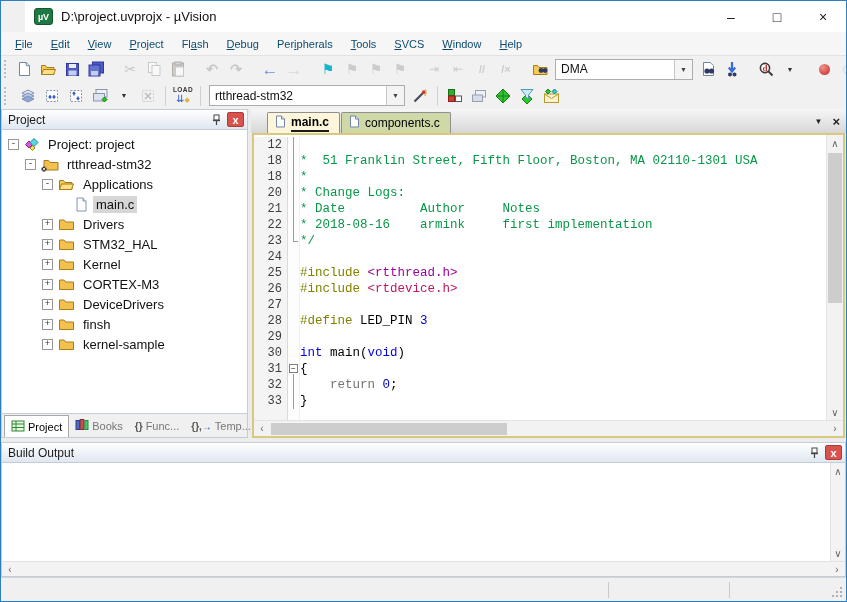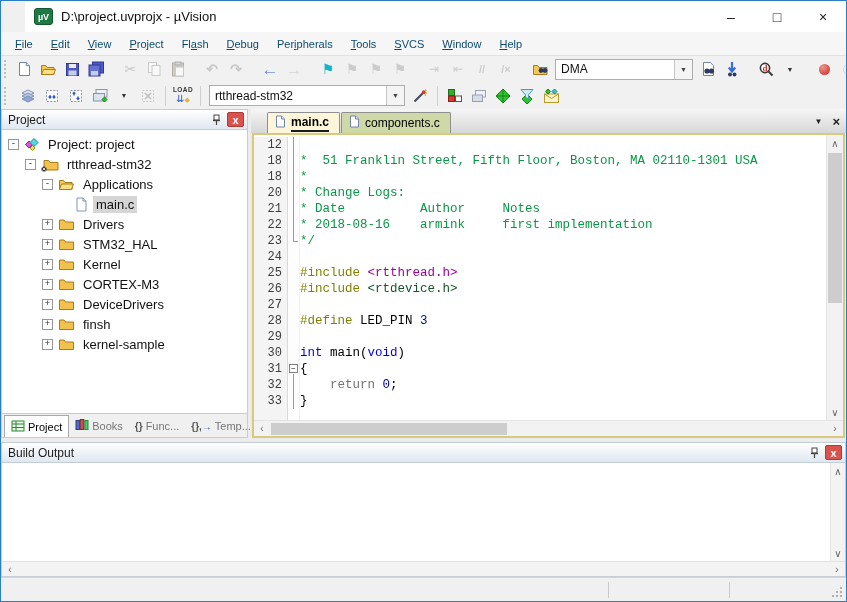--- a/index.html
+++ b/index.html
@@ -620,21 +620,21 @@
                   <span class="ctext"></span>
                 </div>
                 <div class="crow">
                   <span class="lnum">25</span>
                   <span class="fold"></span>
                   <span class="ctext"><span style="color: rgb(128, 128, 0);">#include</span><span style="color: rgb(0, 0, 0);"> </span><span style="color: rgb(155, 0, 155);">&lt;rtthread.h&gt;</span></span>
                 </div>
                 <div class="crow">
                   <span class="lnum">26</span>
                   <span class="fold"></span>
-                  <span class="ctext"><span style="color: rgb(128, 128, 0);">#include</span><span style="color: rgb(0, 0, 0);"> </span><span style="color: #14532d;">&lt;rtdevice.h&gt;</span></span>
+                  <span class="ctext"><span style="color: rgb(128, 128, 0);">#include</span><span style="color: rgb(0, 0, 0);"> </span><span style="color: #be185d;">&lt;rtdevice.h&gt;</span></span>
                 </div>
                 <div class="crow">
                   <span class="lnum">27</span>
                   <span class="fold"></span>
                   <span class="ctext"></span>
                 </div>
                 <div class="crow">
                   <span class="lnum">28</span>
                   <span class="fold"></span>
                   <span class="ctext"><span style="color: rgb(128, 128, 0);">#define</span><span style="color: rgb(0, 0, 0);"> LED_PIN </span><span style="color: rgb(0, 0, 180);">3</span></span>

